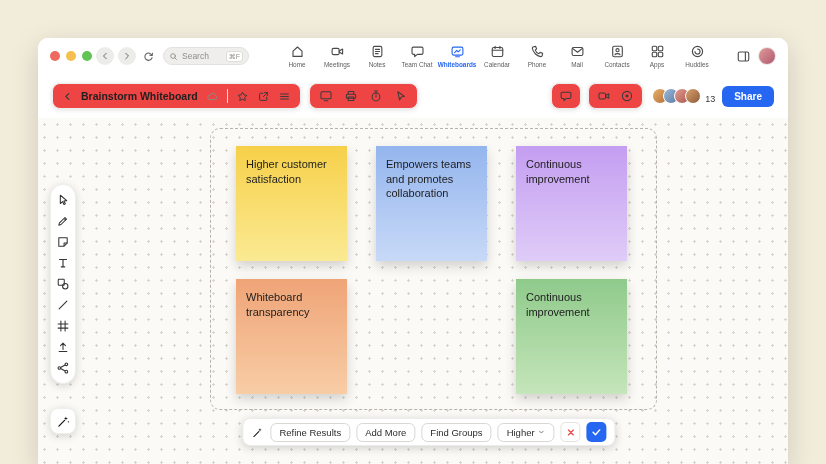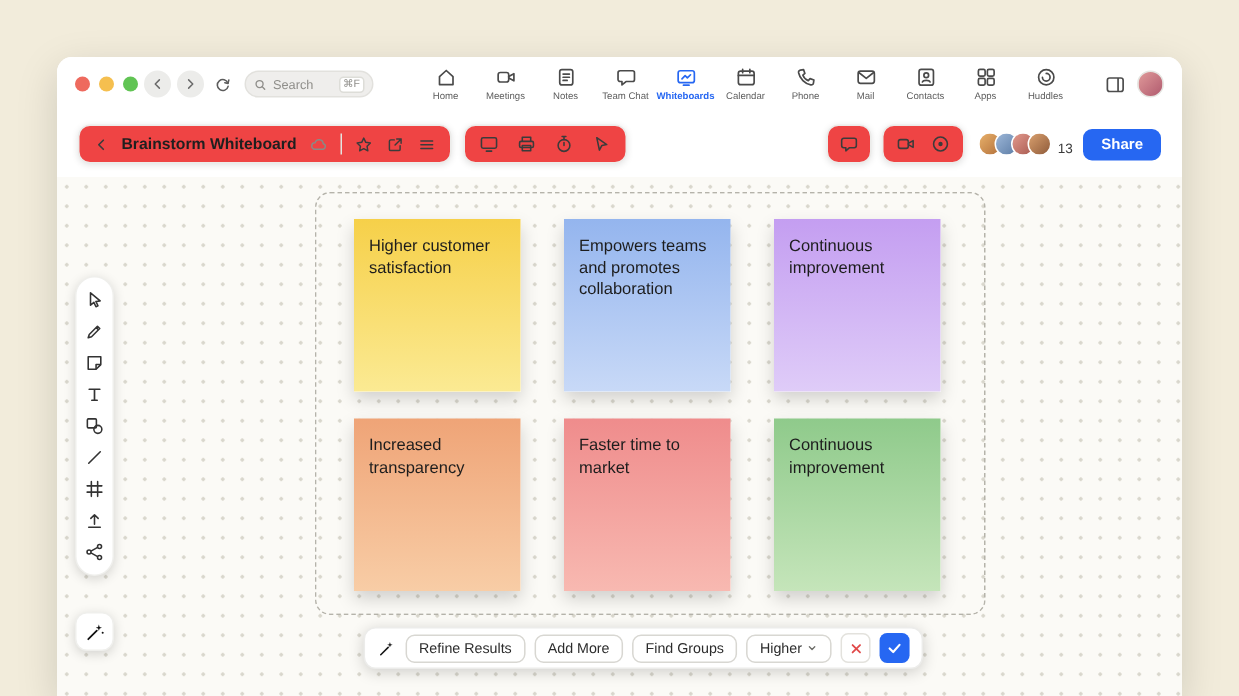--- a/index.html
+++ b/index.html
@@ -358,22 +358,21 @@
             <path d="M3.8 16.2 L11.4 8.6"></path>
             <path d="M13.2 3.2 L13.9 5.3 L16 6 L13.9 6.7 L13.2 8.8 L12.5 6.7 L10.4 6 L12.5 5.3 Z" fill="currentColor" stroke="none"></path>
             <circle cx="16.6" cy="10.4" r="0.9" fill="currentColor" stroke="none"></circle>
           </svg>
       </div>
 
       <div class="board-frame">
         <div class="note n0" style="background: linear-gradient(rgb(246, 208, 73), rgb(251, 234, 147));"><span>Higher customer satisfaction</span></div>
         <div class="note n1" style="background: linear-gradient(rgb(148, 181, 238), rgb(200, 217, 247));"><span>Empowers teams and promotes collaboration</span></div>
         <div class="note n2" style="background: linear-gradient(rgb(196, 158, 241), rgb(223, 204, 248));"><span>Continuous improvement</span></div>
-        <div class="note n3" style="background: linear-gradient(rgb(239, 164, 119), rgb(248, 205, 166));"><span>Increased transparency</span></div>
-        <div class="note n4" style="background: linear-gradient(rgb(239, 140, 140), rgb(248, 185, 177));"><span>Faster time to market</span></div>
+        <div class="note n3" style="background: linear-gradient(rgb(239, 164, 119), rgb(248, 205, 166));"><span>Whiteboard transparency</span></div>
         <div class="note n5" style="background: linear-gradient(rgb(143, 202, 139), rgb(197, 229, 186));"><span>Continuous improvement</span></div>
       </div>
 
       <div class="ai-bar">
         <span class="ai-wand">
           <svg width="13" height="13" viewBox="0 0 20 20" fill="none" stroke="currentColor" stroke-width="1.6" stroke-linecap="round" stroke-linejoin="round">
               <path d="M3.8 16.2 L11.4 8.6"></path>
               <path d="M13.2 3.2 L13.9 5.3 L16 6 L13.9 6.7 L13.2 8.8 L12.5 6.7 L10.4 6 L12.5 5.3 Z" fill="currentColor" stroke="none"></path>
             </svg>
         </span>

